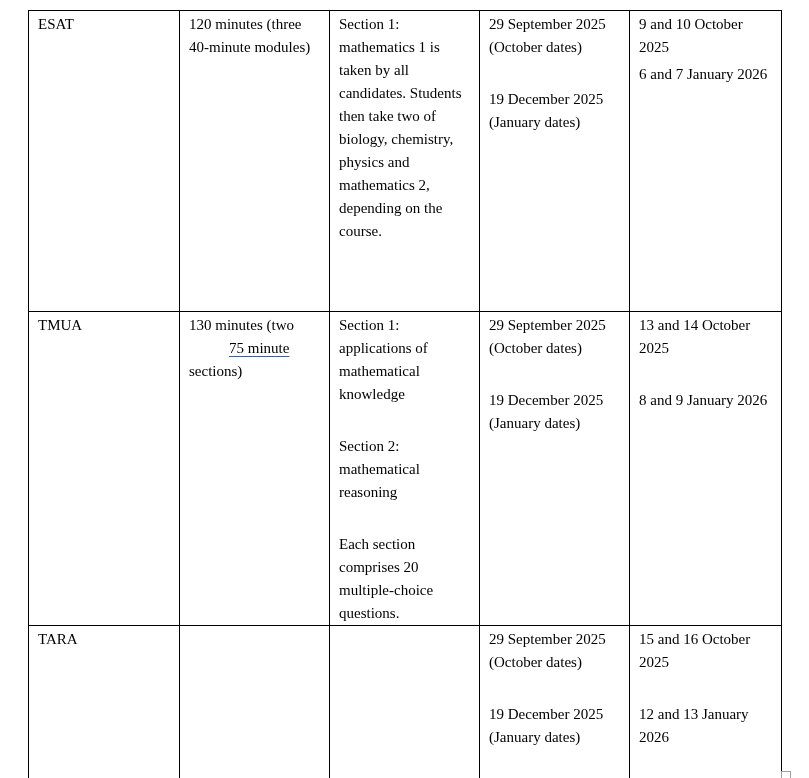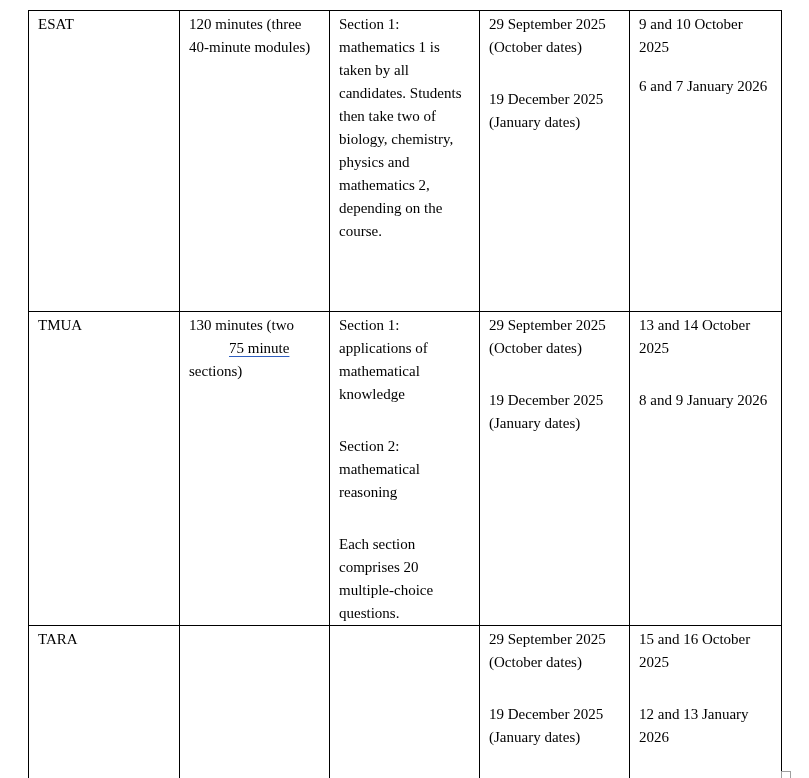--- a/index.html
+++ b/index.html
@@ -37,21 +37,21 @@
     <td><span>120 minutes (three 40-minute modules)</span></td>
     <td>
           <p class="para">Section 1: mathematics 1 is taken by all candidates. Students then take two of biology, chemistry, physics and mathematics 2, depending on the course.</p>
         </td>
     <td>
       <p class="para">29 September 2025 (October dates)</p>
       <p class="para">19 December 2025 (January dates)</p>
     </td>
     <td>
       <p class="para" style="margin-bottom:0">9 and 10 October 2025</p>
-      <p class="para" style="margin-top:16px;padding-top:0">6 and 7 January 2026</p>
+      <p class="para" style="margin-top:4px;padding-top:0">6 and 7 January 2026</p>
     </td>
   </tr>
   <tr class="r2">
     <td><span>TMUA</span></td>
     <td><span>130 minutes (two </span><span class="spell">75 minute</span><span> sections)</span></td>
     <td>
       <p class="para">Section 1: applications of mathematical knowledge</p>
       <p class="para">Section 2: mathematical reasoning</p>
       <p class="para">Each section comprises 20 multiple-choice questions.</p>
     </td>

